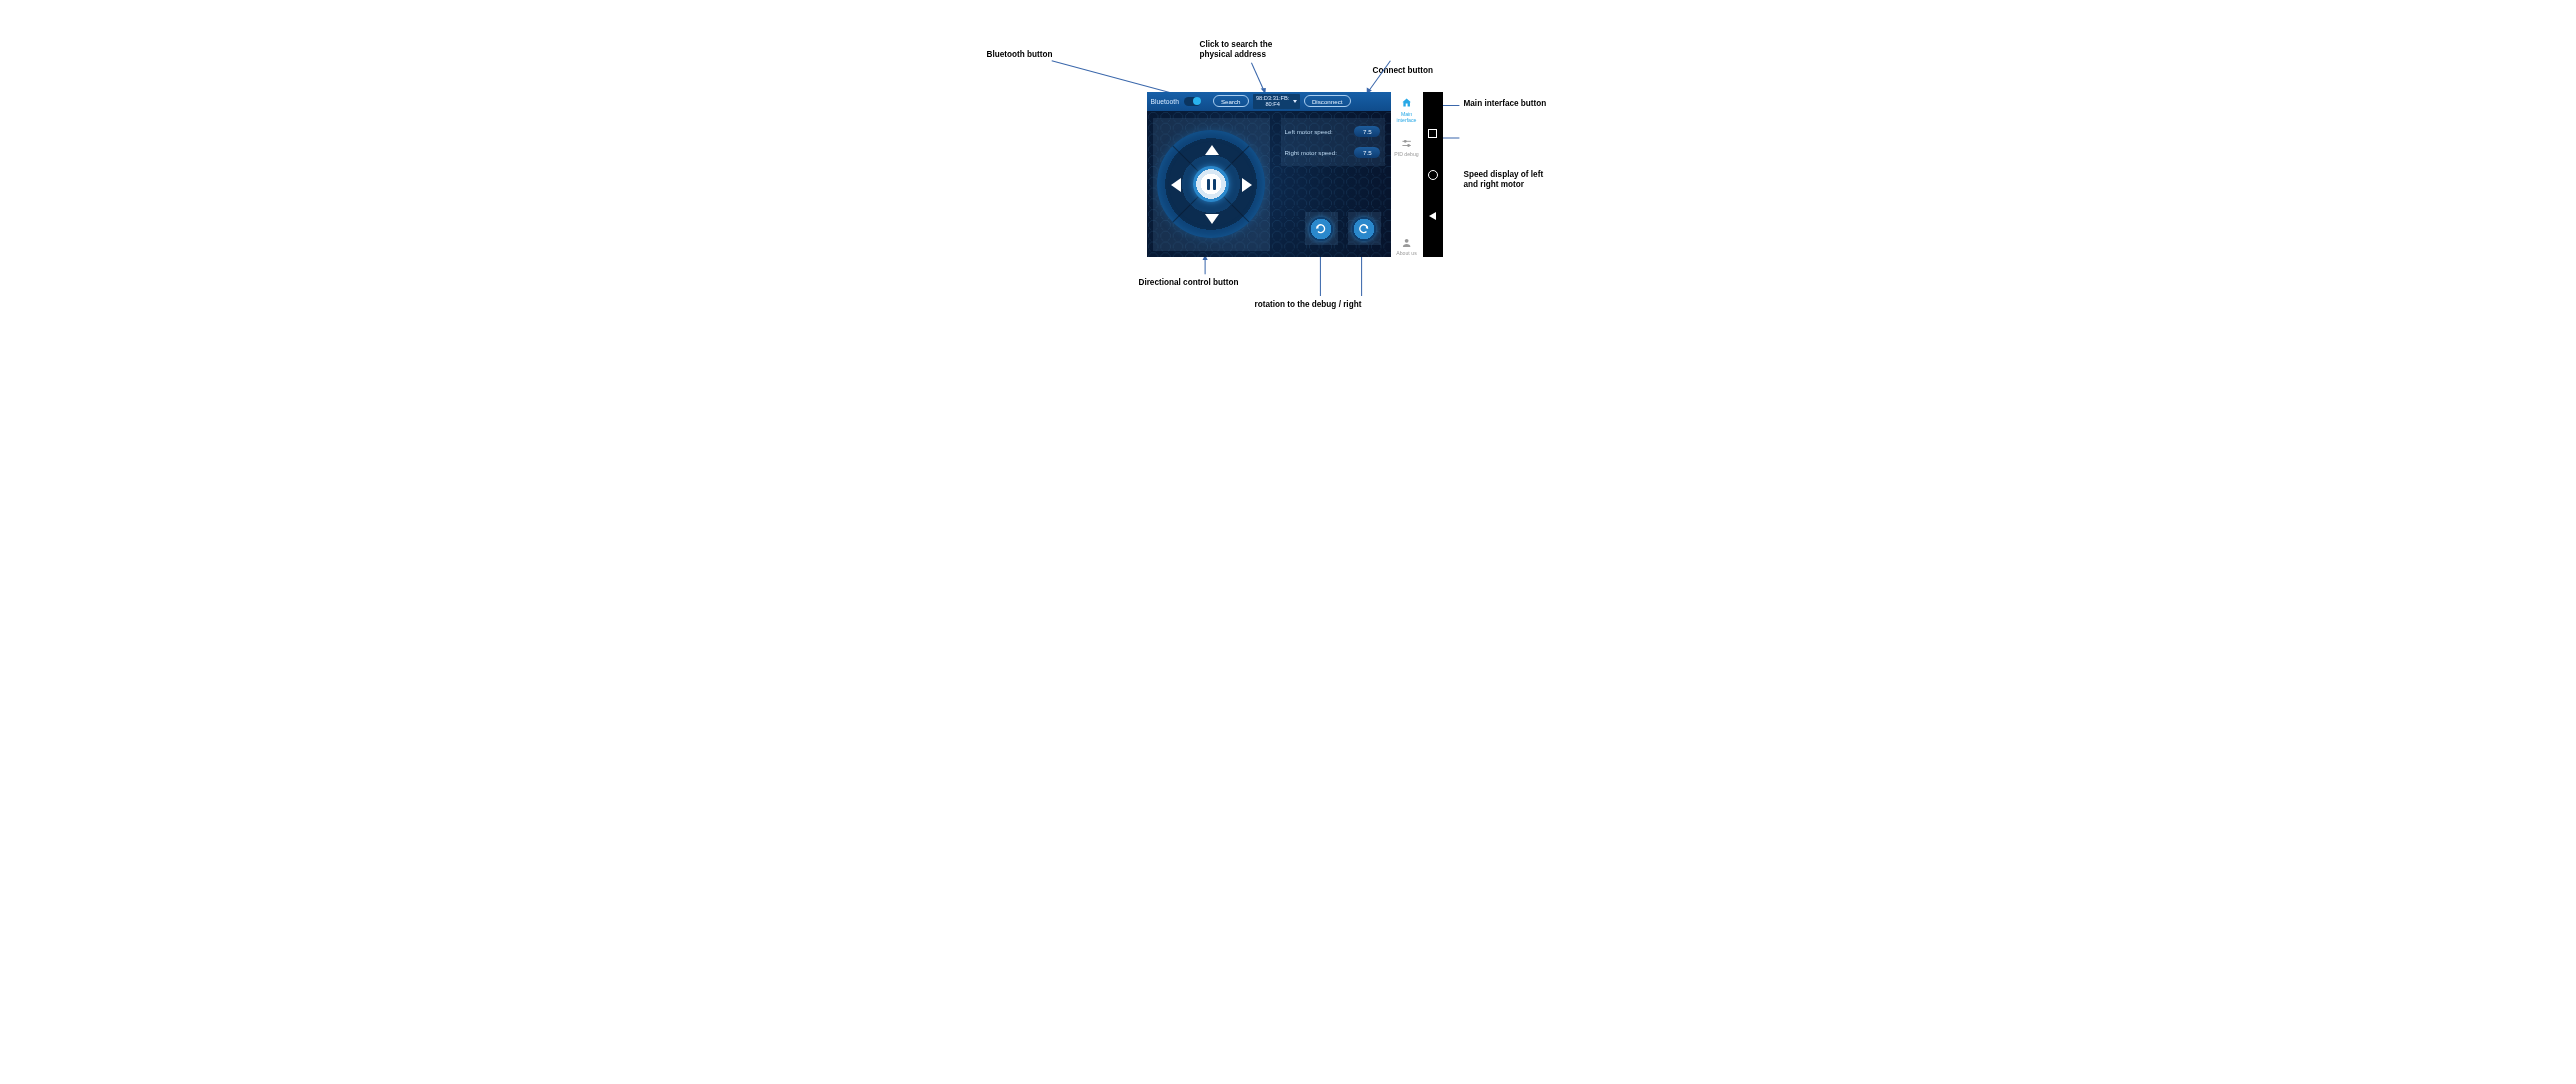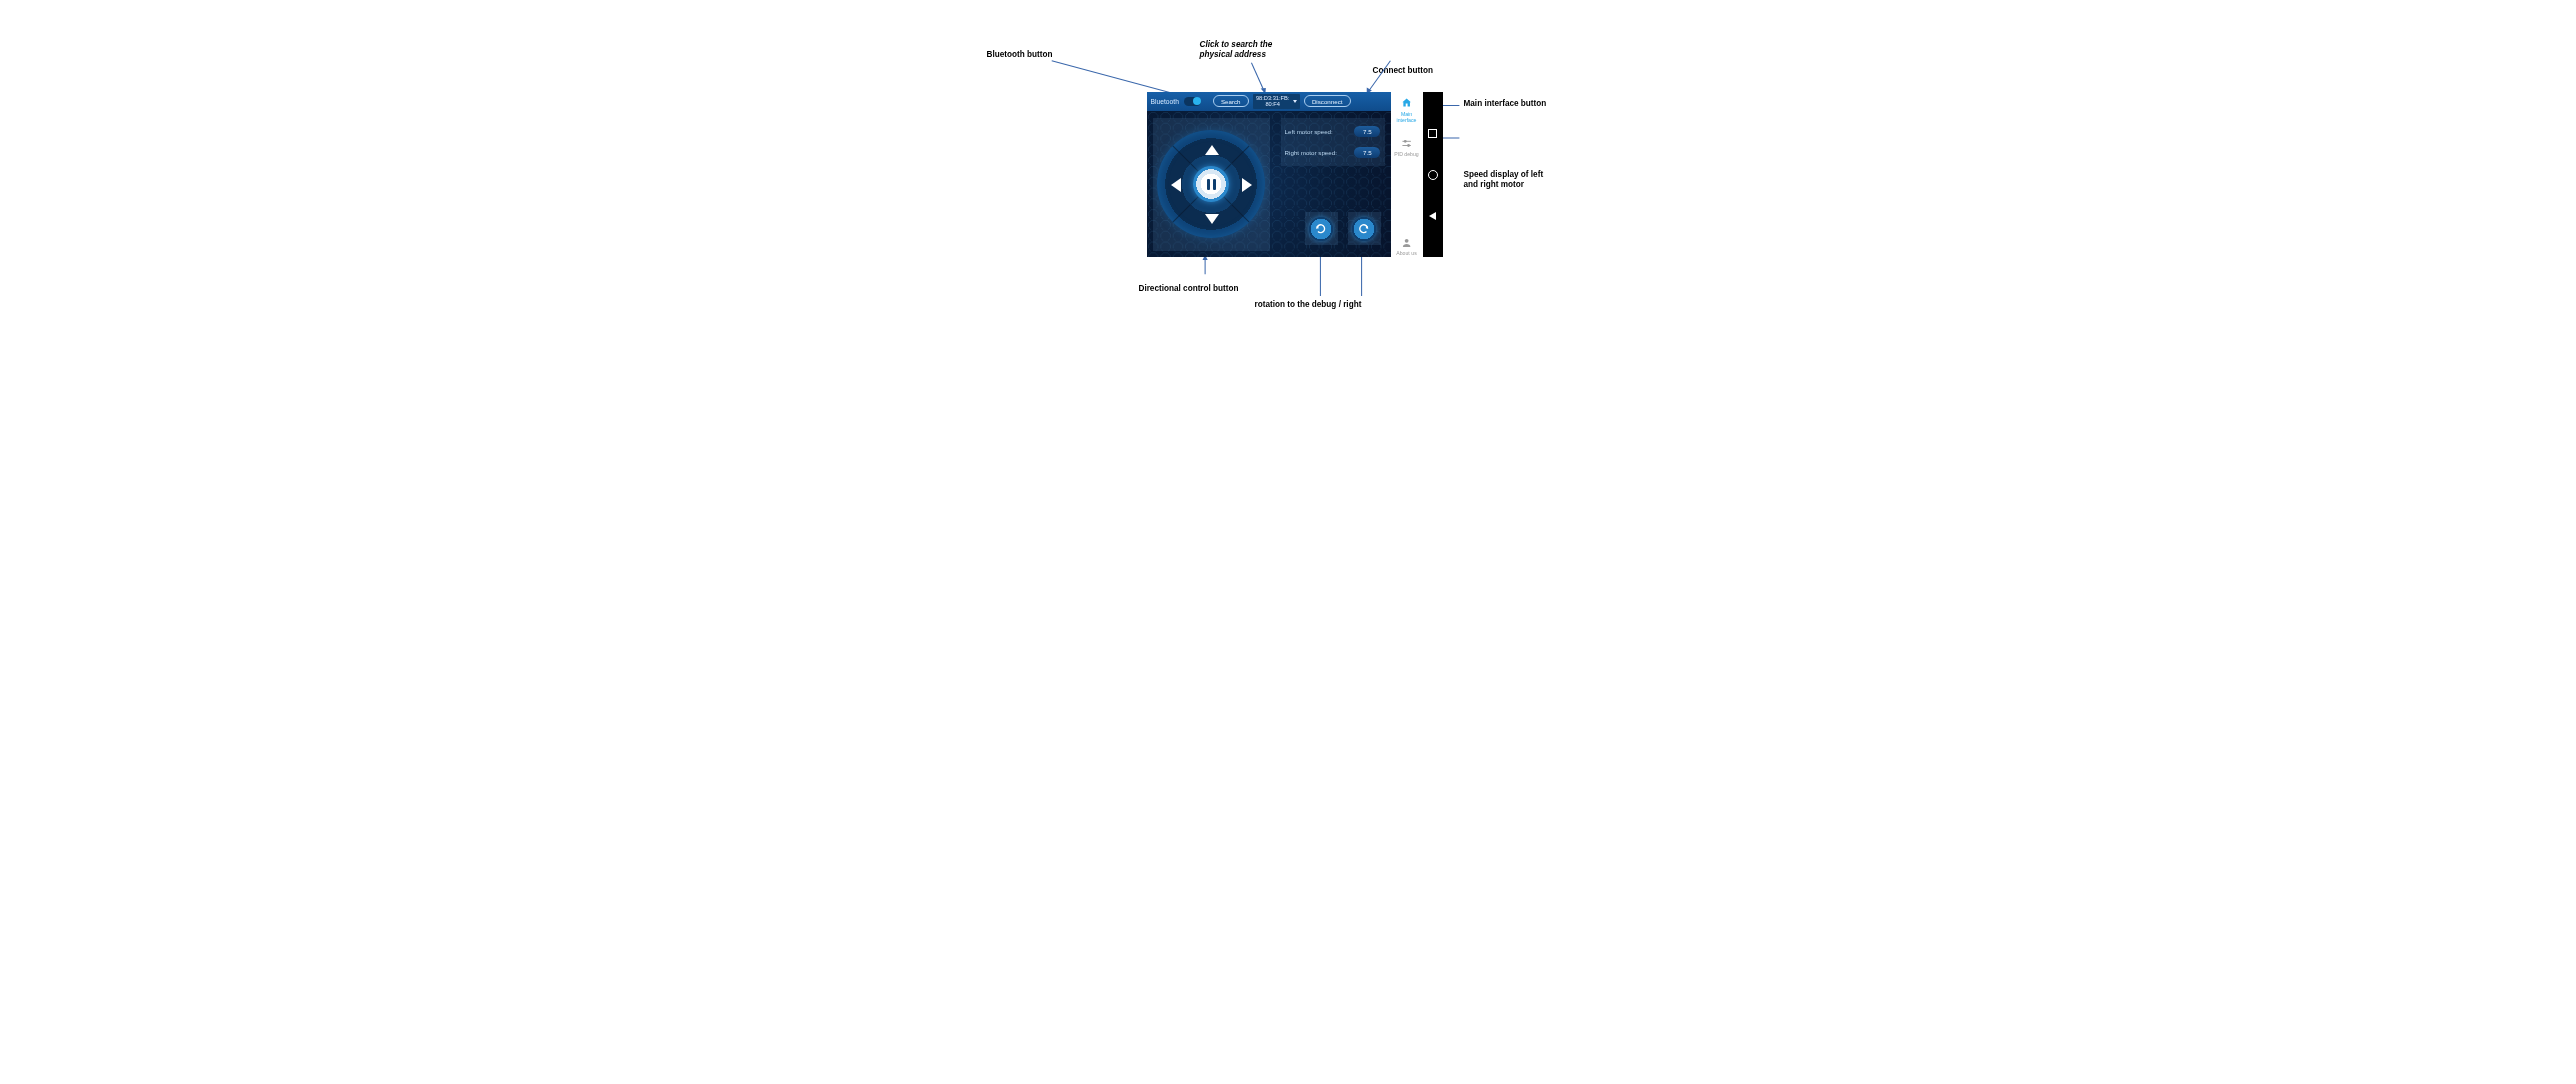--- a/index.html
+++ b/index.html
@@ -58,27 +58,27 @@
   .nav-sq{width:7.2px;height:7.2px;border:1px solid #fff;}
   .nav-circ{width:8.2px;height:8.2px;border:1px solid #fff;border-radius:50%;}
   .nav-tri{width:0;height:0;border-top:4.6px solid transparent;border-bottom:4.6px solid transparent;border-right:7.2px solid #fff;}
 </style>
 </head>
 <body>
 
 <div class="canvas">
 
   <div class="label" style="left:95px;top:50px;">Bluetooth button</div>
-  <div class="label" style="left:308px;top:40px;white-space:pre;font-style:italic;">Click to search the
+  <div class="label" style="left:308px;top:40px;white-space:pre;">Click to search the
 physical address</div>
   <div class="label" style="left:481px;top:50px;margin-top:16px;">Connect button</div>
   <div class="label" style="left:572px;top:99px;">Main interface button</div>
   <div class="label" style="left:572px;top:138px;white-space:pre;margin-top:32px;">Speed display of left
 and right motor</div>
-  <div class="label" style="left:247px;top:284px;">Directional control button</div>
+  <div class="label" style="left:247px;top:278px;">Directional control button</div>
   <div class="label" style="left:363px;top:300px;">rotation to the debug / right</div>
 
   <svg class="arrow-line" style="left:0;top:0;width:793px;height:314px;" viewBox="0 0 1540 610" width="793" height="314">
 
     <line x1="310" y1="118" x2="570" y2="188"></line>
       <polygon points="570,188 558,180 561,191"></polygon>
 
     <line x1="698" y1="122" x2="725" y2="182"></line>
       <polygon points="725,182 716,172 726,171"></polygon>
 

